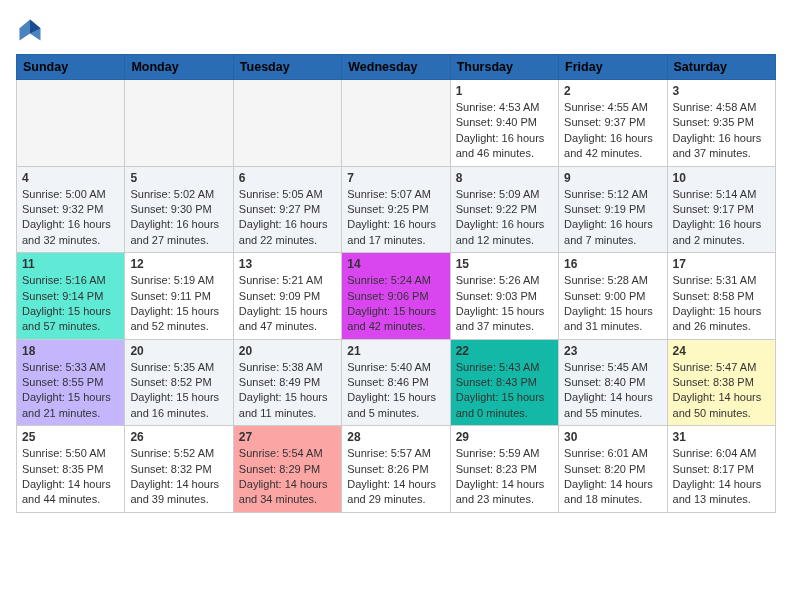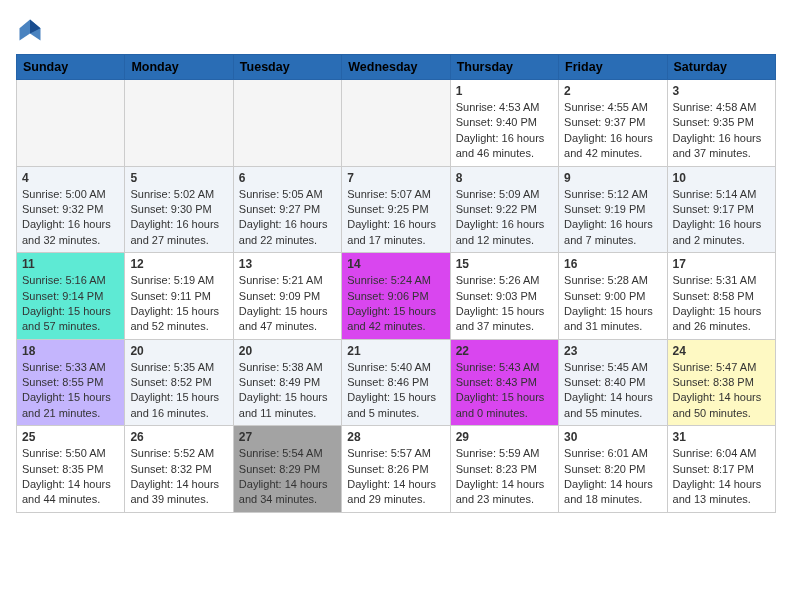--- a/index.html
+++ b/index.html
@@ -218,21 +218,21 @@
           <div class="day-info">Sunrise: 5:35 AM<br>Sunset: 8:52 PM<br>Daylight: 15 hours<br>and 16 minutes.</div>
         </td>
         <td style="background: rgb(240, 244, 249);">
           <span class="day-num">20</span>
           <div class="day-info">Sunrise: 5:38 AM<br>Sunset: 8:49 PM<br>Daylight: 15 hours<br>and 11 minutes.</div>
         </td>
         <td style="background: rgb(240, 244, 249);">
           <span class="day-num">21</span>
           <div class="day-info">Sunrise: 5:40 AM<br>Sunset: 8:46 PM<br>Daylight: 15 hours<br>and 5 minutes.</div>
         </td>
-        <td style="background: #d946ef;">
+        <td style="background: #14b8a6;">
           <span class="day-num">22</span>
           <div class="day-info">Sunrise: 5:43 AM<br>Sunset: 8:43 PM<br>Daylight: 15 hours<br>and 0 minutes.</div>
         </td>
         <td style="background: rgb(240, 244, 249);">
           <span class="day-num">23</span>
           <div class="day-info">Sunrise: 5:45 AM<br>Sunset: 8:40 PM<br>Daylight: 14 hours<br>and 55 minutes.</div>
         </td>
         <td style="background: #fef9c3;">
           <span class="day-num">24</span>
           <div class="day-info">Sunrise: 5:47 AM<br>Sunset: 8:38 PM<br>Daylight: 14 hours<br>and 50 minutes.</div>
@@ -240,21 +240,21 @@
       </tr>
       <tr>
         <td style="background: rgb(255, 255, 255);">
           <span class="day-num">25</span>
           <div class="day-info">Sunrise: 5:50 AM<br>Sunset: 8:35 PM<br>Daylight: 14 hours<br>and 44 minutes.</div>
         </td>
         <td style="background: rgb(255, 255, 255); margin-left: 21px;">
           <span class="day-num">26</span>
           <div class="day-info">Sunrise: 5:52 AM<br>Sunset: 8:32 PM<br>Daylight: 14 hours<br>and 39 minutes.</div>
         </td>
-        <td style="background: #a3a3a3;">
+        <td style="background: #fca5a5;">
           <span class="day-num">27</span>
           <div class="day-info">Sunrise: 5:54 AM<br>Sunset: 8:29 PM<br>Daylight: 14 hours<br>and 34 minutes.</div>
         </td>
         <td style="background: rgb(255, 255, 255);">
           <span class="day-num">28</span>
           <div class="day-info">Sunrise: 5:57 AM<br>Sunset: 8:26 PM<br>Daylight: 14 hours<br>and 29 minutes.</div>
         </td>
         <td style="background: rgb(255, 255, 255);">
           <span class="day-num">29</span>
           <div class="day-info">Sunrise: 5:59 AM<br>Sunset: 8:23 PM<br>Daylight: 14 hours<br>and 23 minutes.</div>

